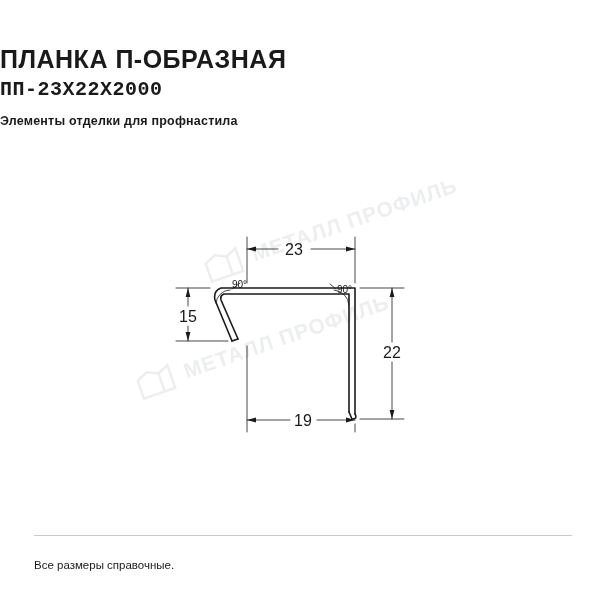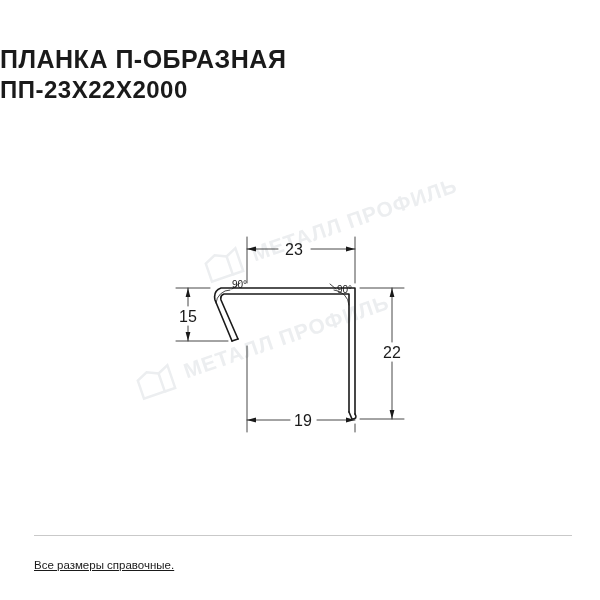--- a/index.html
+++ b/index.html
@@ -28,25 +28,26 @@
     text-align: left;
   }
   .title-1 {
     font-size: 25px;
     font-weight: bold;
     letter-spacing: 0.5px;
     line-height: 30px;
     white-space: nowrap;
   }
   .title-2 {
-    font-size: 24px;
+    font-size: 20px;
     font-weight: bold;
     letter-spacing: 0.5px;
     line-height: 32px;
     white-space: nowrap;
+    font-family: Liberation Mono, monospace;
   }
   .subtitle {
     margin-top: 8px;
     font-size: 12.5px;
     font-weight: bold;
     letter-spacing: 0.2px;
     white-space: nowrap;
   }
   
   .wm {
@@ -90,31 +91,31 @@
     top: -22px;
     width: 538px;
     height: 1px;
     background: #c9c9c9;
   }
   .footer p {
     margin: 0;
     font-size: 11.5px;
     line-height: 17px;
     color: #1a1a1a;
-    text-decoration: underline;
   }
 </style>
 </head>
 <body>
 
 <div class="page">
 
   <div class="header">
     <div class="title-1">ПЛАНКА П-ОБРАЗНАЯ</div>
     <div class="title-2">ПП-23Х22Х2000</div>
+    <div class="subtitle">Элементы отделки для профнастила</div>
   </div>
 
   <div class="wm wm-1">
     <span class="wm-mark">
       <svg width="42" height="30" viewBox="0 0 42 30" xmlns="http://www.w3.org/2000/svg">
         <path d="M3 27 L3 8 L14 3 L25 8 L25 27 Z" fill="none" stroke="#eceef0" stroke-width="2.5"></path>
         <path d="M25 8 L36 3 L36 27 L25 27" fill="none" stroke="#eceef0" stroke-width="2.5"></path>
       </svg>
     </span>
     <span>МЕТАЛЛ ПРОФИЛЬ</span>

